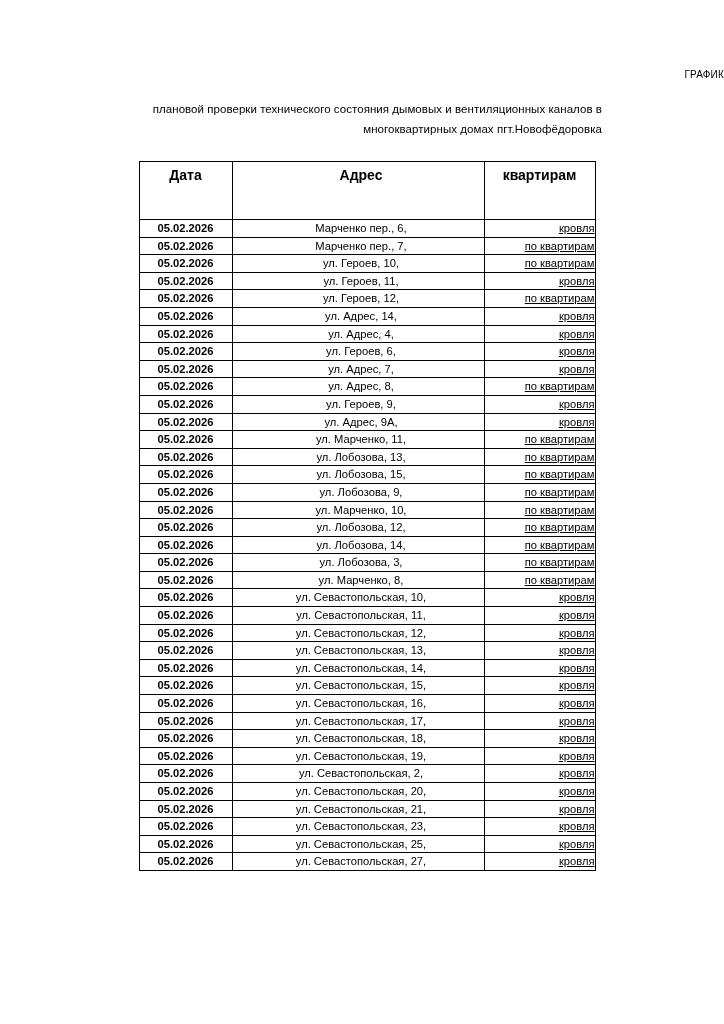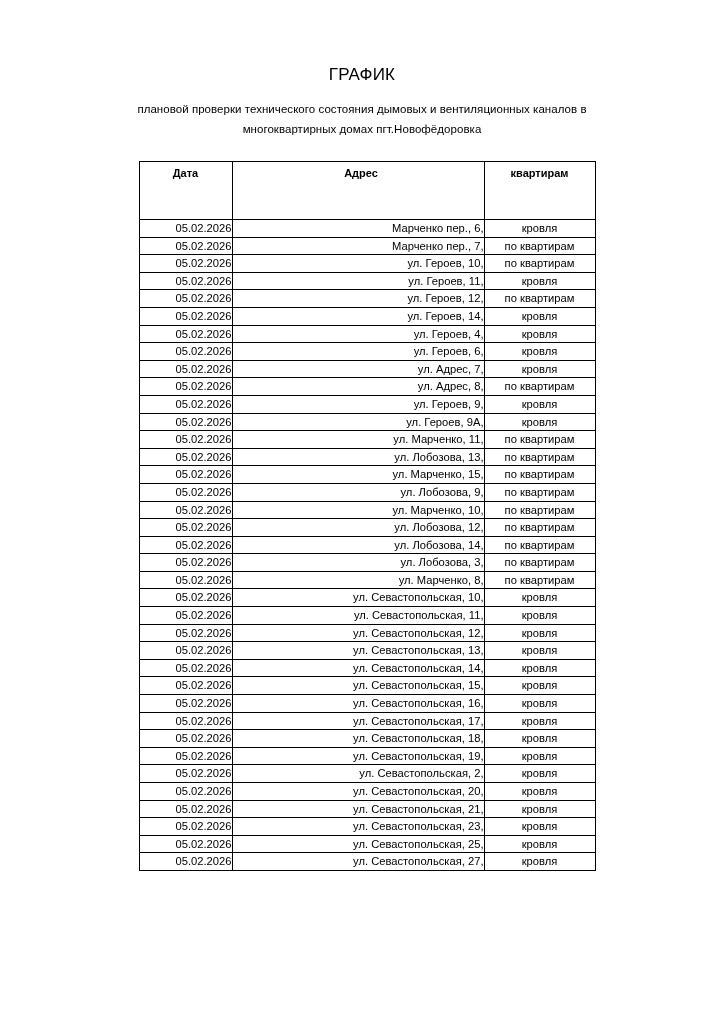--- a/index.html
+++ b/index.html
@@ -20,31 +20,31 @@
   .page {
     width: 724px;
     height: 1024px;
     box-sizing: border-box;
     padding: 0;
     position: relative;
   }
 
   
   .doc-title {
-    text-align: center;
-    font-size: 17px;
+    text-align: right;
+    font-size: 10px;
     line-height: 14px;
     margin: 0;
     padding-top: 68px;
     letter-spacing: 0.2px;
     font-weight: 400;
   }
 
   .doc-subtitle {
-    text-align: center;
+    text-align: right;
     font-size: 11.5px;
     line-height: 20px;
     margin: 0 auto;
     padding-top: 17px;
     width: 480px;
     font-weight: 400;
     letter-spacing: 0.05px;
   }
 
   
@@ -67,35 +67,35 @@
     padding: 0;
     vertical-align: middle;
   }
 
   table.schedule thead th {
     font-weight: bold;
     text-align: center;
     height: 52px;
     vertical-align: top;
     padding-top: 5px;
-    font-size: 11px;
+    font-size: 14px;
   }
 
   table.schedule tbody td {
     height: 16.6px;
     line-height: 16.6px;
   }
 
   .col-date   { width: 92px; text-align: center; }
   .col-addr   { width: 245px; text-align: left; padding-left: 6px !important; }
   .col-note   { width: 110px; text-align: center; }
 
-  .cell-date  { text-align: right; }
-  .cell-addr  { text-align: right; padding-left: 6px !important; }
-  .cell-note  { text-align: center; }
+  .cell-date  { text-align: center; font-weight: bold; }
+  .cell-addr  { text-align: center; padding-left: 6px !important; }
+  .cell-note  { text-align: right; text-decoration: underline; }
 </style>
 </head>
 <body>
 
 <div class="page">
 
   <div class="doc-title">ГРАФИК</div>
 
   <div class="doc-subtitle">
     <span>плановой проверки технического состояния дымовых и вентиляционных каналов в</span>
@@ -132,26 +132,26 @@
             <td class="col-addr cell-addr">ул. Героев, 11,</td>
             <td class="col-note cell-note">кровля</td>
           </tr>
           <tr>
             <td class="col-date cell-date">05.02.2026</td>
             <td class="col-addr cell-addr">ул. Героев, 12,</td>
             <td class="col-note cell-note">по квартирам</td>
           </tr>
           <tr>
             <td class="col-date cell-date">05.02.2026</td>
-            <td class="col-addr cell-addr">ул. Героев, 14,</td>
-            <td class="col-note cell-note">кровля</td>
-          </tr>
-          <tr>
-            <td class="col-date cell-date">05.02.2026</td>
-            <td class="col-addr cell-addr">ул. Героев, 4,</td>
+            <td class="col-addr cell-addr">ул. Адрес, 14,</td>
+            <td class="col-note cell-note">кровля</td>
+          </tr>
+          <tr>
+            <td class="col-date cell-date">05.02.2026</td>
+            <td class="col-addr cell-addr">ул. Адрес, 4,</td>
             <td class="col-note cell-note">кровля</td>
           </tr>
           <tr>
             <td class="col-date cell-date">05.02.2026</td>
             <td class="col-addr cell-addr">ул. Героев, 6,</td>
             <td class="col-note cell-note">кровля</td>
           </tr>
           <tr>
             <td class="col-date cell-date">05.02.2026</td>
             <td class="col-addr cell-addr">ул. Адрес, 7,</td>
@@ -162,36 +162,36 @@
             <td class="col-addr cell-addr">ул. Адрес, 8,</td>
             <td class="col-note cell-note">по квартирам</td>
           </tr>
           <tr>
             <td class="col-date cell-date">05.02.2026</td>
             <td class="col-addr cell-addr">ул. Героев, 9,</td>
             <td class="col-note cell-note">кровля</td>
           </tr>
           <tr>
             <td class="col-date cell-date">05.02.2026</td>
-            <td class="col-addr cell-addr">ул. Героев, 9А,</td>
+            <td class="col-addr cell-addr">ул. Адрес, 9А,</td>
             <td class="col-note cell-note">кровля</td>
           </tr>
           <tr>
             <td class="col-date cell-date">05.02.2026</td>
             <td class="col-addr cell-addr">ул. Марченко, 11,</td>
             <td class="col-note cell-note">по квартирам</td>
           </tr>
           <tr>
             <td class="col-date cell-date">05.02.2026</td>
             <td class="col-addr cell-addr">ул. Лобозова, 13,</td>
             <td class="col-note cell-note">по квартирам</td>
           </tr>
           <tr>
             <td class="col-date cell-date">05.02.2026</td>
-            <td class="col-addr cell-addr">ул. Марченко, 15,</td>
+            <td class="col-addr cell-addr">ул. Лобозова, 15,</td>
             <td class="col-note cell-note">по квартирам</td>
           </tr>
           <tr>
             <td class="col-date cell-date">05.02.2026</td>
             <td class="col-addr cell-addr">ул. Лобозова, 9,</td>
             <td class="col-note cell-note">по квартирам</td>
           </tr>
           <tr>
             <td class="col-date cell-date">05.02.2026</td>
             <td class="col-addr cell-addr">ул. Марченко, 10,</td>

